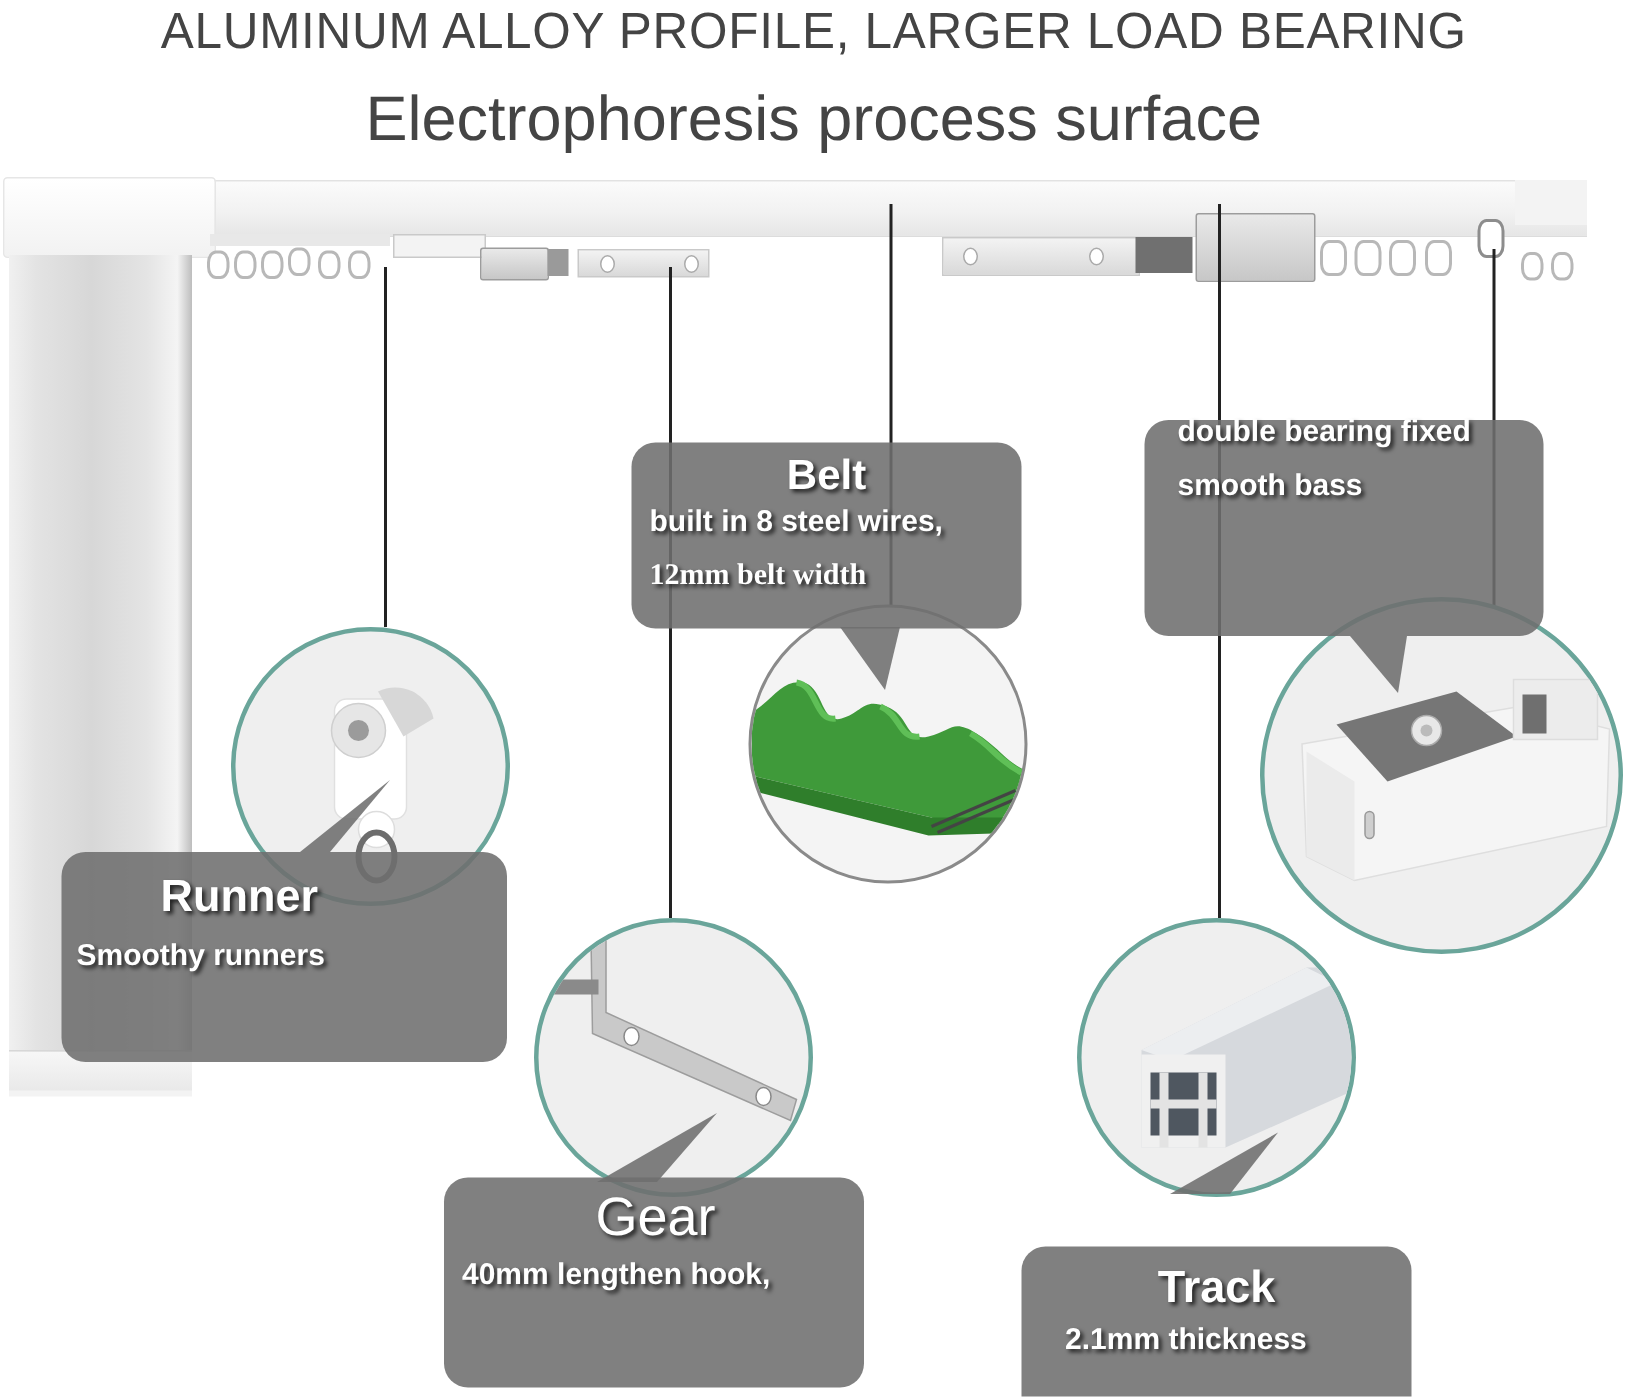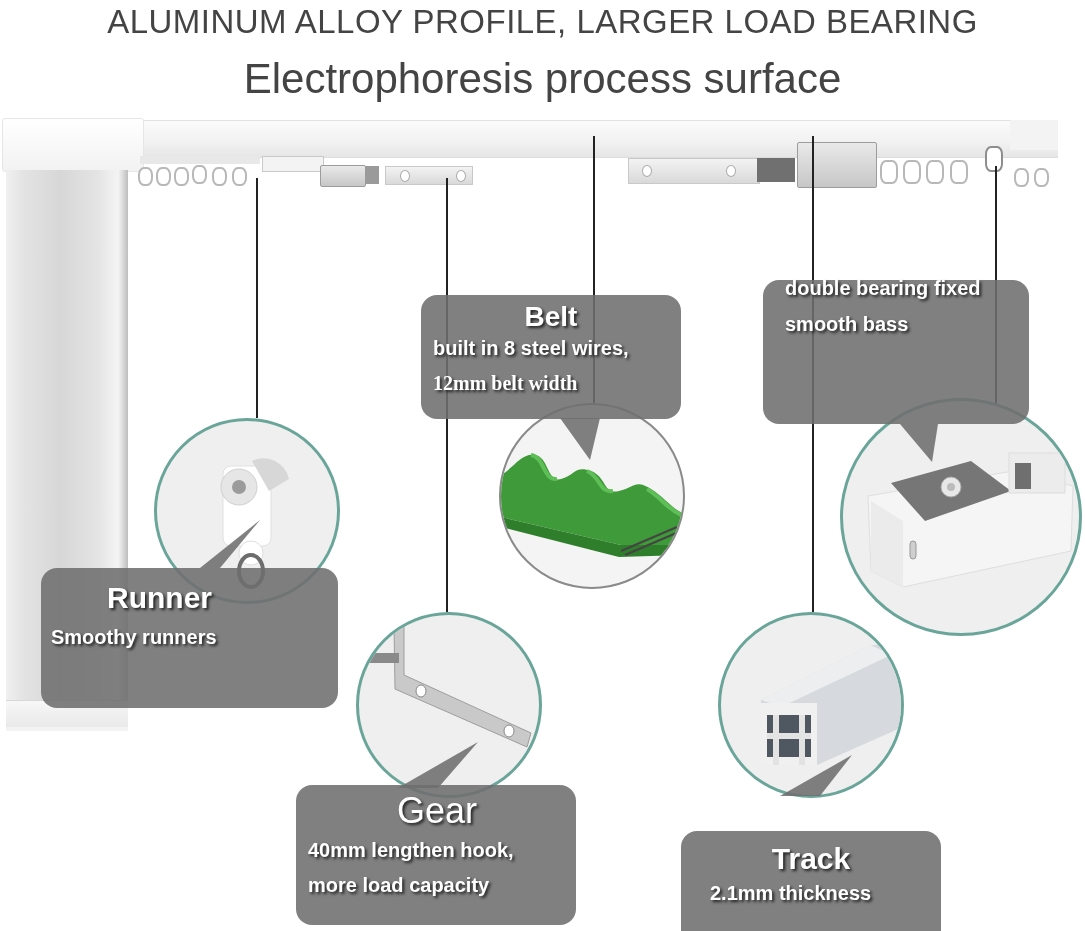--- a/index.html
+++ b/index.html
@@ -166,19 +166,18 @@
 </div>
 
 <div class="callout" style="left:41px;top:568px;width:297px;height:140px;padding:0 0 0 10px;">
   <span class="ct" style="font-size:30px;line-height:44px;padding-top:8px;padding-right:70px;">Runner</span>
   <span class="cl" style="line-height:35px;">Smoothy runners</span>
 </div>
 
 <div class="callout" style="left:296px;top:785px;width:280px;height:140px;padding:0 0 0 12px;">
   <span class="ct" style="font-size:36px;line-height:52px;font-weight:normal;padding-right:10px;">Gear</span>
   <span class="cl" style="line-height:35px;margin-top:-4px;">40mm lengthen hook,</span>
-  <span class="cl" style="line-height:35px;">more load capacity</span>
 </div>
 
 <div class="callout" style="left:681px;top:831px;width:260px;height:132px;padding:0 0 0 29px;">
   <span class="ct" style="font-size:30px;line-height:44px;padding-top:6px;padding-right:29px;">Track</span>
   <span class="cl" style="line-height:36px;margin-top:-6px;">2.1mm thickness</span>
 </div>
 
 </body></html>

